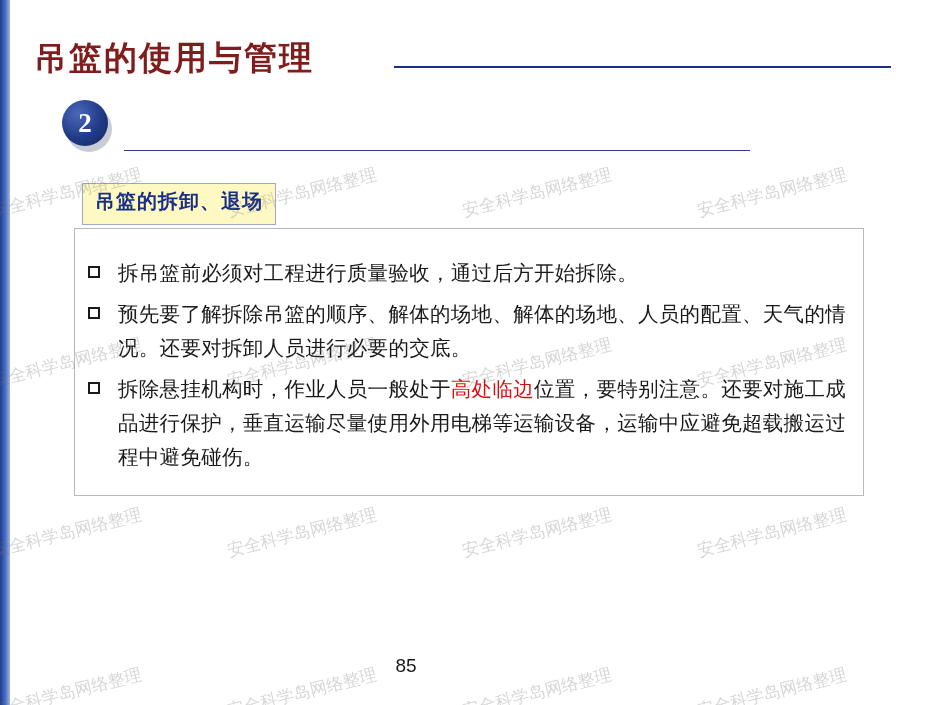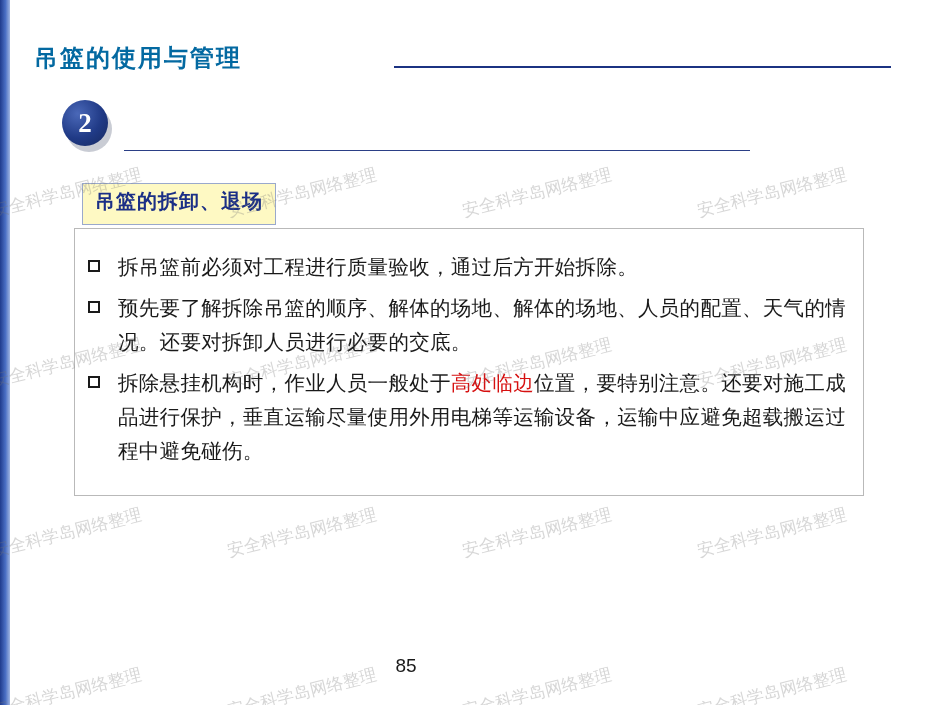--- a/index.html
+++ b/index.html
@@ -33,23 +33,23 @@
   
   .title-row {
     position: absolute;
     left: 34px;
     top: 36px;
     width: 830px;
     height: 50px;
   }
   .main-title {
     font-family: "Liberation Serif", "DejaVu Serif", serif;
-    font-size: 24px;
-    font-weight: bold;
-    color: #0369a1;
+    font-size: 33px;
+    font-weight: bold;
+    color: #7f1d1d;
     letter-spacing: 2px;
     line-height: 44px;
     white-space: nowrap;
     display: inline-block;
     vertical-align: middle;
   }
   .title-rule {
     position: absolute;
     left: 360px;
     top: 30px;
@@ -135,21 +135,21 @@
     width: 790px;
     height: 268px;
     border: 1px solid #b9b9b9;
     background: #ffffff;
     box-sizing: border-box;
   }
 
   .bullet-list {
     position: absolute;
     left: 86px;
-    top: 250px;
+    top: 256px;
     width: 770px;
   }
   .bullet-item {
     position: relative;
     padding-left: 32px;
     margin-bottom: 7px;
     font-size: 20.5px;
     line-height: 34px;
     color: #1a1a1a;
     letter-spacing: 0.3px;

